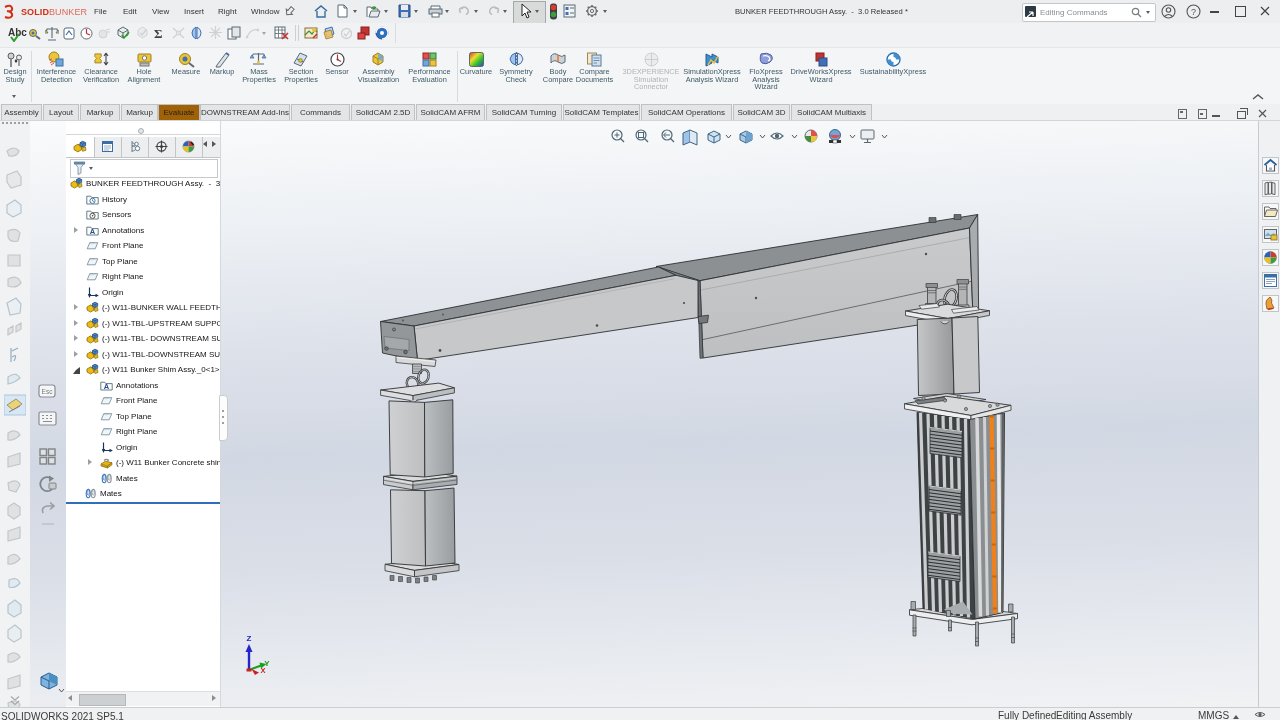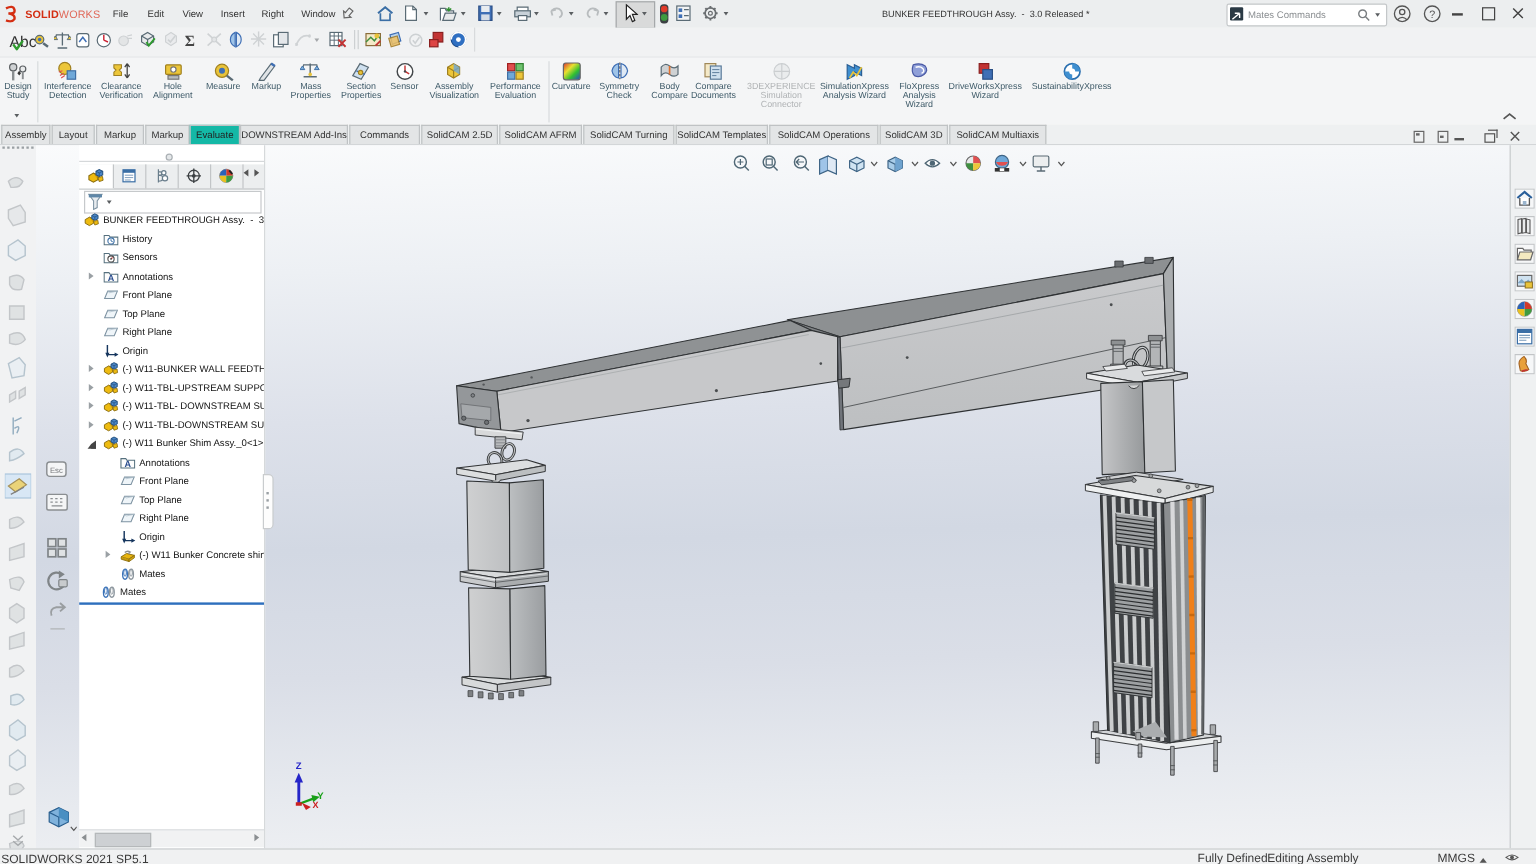--- a/index.html
+++ b/index.html
@@ -14,42 +14,42 @@
 #tabstrip{left:0;top:104px;width:1280px;height:17px;background:#eef0f1;}
 #lefttb{left:0;top:121px;width:30px;height:586px;background:#f1f2f3;}
 #viewport{left:30px;top:121px;width:1228px;height:586px;overflow:hidden;
  background:linear-gradient(178deg,#fafbfc 0%,#edf0f4 18%,#dde1ea 38%,#d2d8e3 55%,#dadee7 72%,#e7eaef 88%,#f1f2f4 100%);}
 #taskpane{left:1258px;top:121px;width:22px;height:586px;background:#eff1f2;border-left:1px solid #c8cbcd;}
 #statusbar{left:0;top:707px;width:1280px;height:13px;background:#f0f1f2;border-top:1px solid #cbced0;}
 #fmpanel{left:66px;top:121px;width:154px;height:586px;background:#fff;border-right:1px solid #d6d9db;}
 .menu{font-size:8px;color:#333;top:7px;}
 .tab{position:absolute;top:0px;height:16px;background:#e3e5e6;border:1px solid #bfc2c4;border-bottom:none;
   font-size:8px;color:#333;text-align:center;line-height:15px;box-sizing:border-box;}
-.tab.act{background:#14b8a6;color:#222;}
+.tab.act{background:#a16207;color:#222;}
 .rlbl{position:absolute;font-size:7.4px;color:#3e5a68;text-align:center;line-height:7.6px;}
 .gray .rlbl{color:#b0b3b5;}
 .sep{position:absolute;width:1px;background:#d8dbdd;}
 .trow{position:absolute;left:0;width:154px;height:15.5px;font-size:8px;color:#141414;}
 .trow .lbl{position:absolute;top:3px;}
 .ticon{position:absolute;width:13px;height:13px;top:1px;}
 .st{font-size:10px;color:#3a3a3a;}
 .caret{position:absolute;width:0;height:0;border-left:2.5px solid transparent;border-right:2.5px solid transparent;border-top:3px solid #5a5e61;}
 .exp{position:absolute;top:4px;width:0;height:0;border-top:3.5px solid transparent;border-bottom:3.5px solid transparent;border-left:4px solid #9aa0a4;}
 .expo{position:absolute;top:4.5px;width:0;height:0;border-left:3.5px solid transparent;border-top:3.5px solid transparent;border-right:4px solid #444;border-bottom:4px solid #444;}
 .trow{overflow:hidden;}
 .trow .lbl{white-space:nowrap;}
 </style>
 </head>
 <body>
 <div id="app">
 <div id="titlebar" class="ab">
  <svg class="ab" style="left:3px;top:4px" width="16" height="15" viewBox="0 0 16 15">
   <path d="M2,3 Q8,0 9,4 Q10,8 4,7 Q10,8 9,12 Q7,15 2,13" fill="none" stroke="#d42e12" stroke-width="2"></path>
  </svg>
- <div class="tx" style="left:21px;top:7px;font-size:9px;font-weight:bold;color:#d42e12;letter-spacing:0.1px">SOLID<span style="font-weight:normal;color:#e0695a">WORKS</span></div>
+ <div class="tx" style="left:21px;top:7px;font-size:9px;font-weight:bold;color:#d42e12;letter-spacing:0.1px">SOLID<span style="font-weight:normal;color:#e0695a">BUNKER</span></div>
  <div class="tx menu" style="left:94px">File</div>
  <div class="tx menu" style="left:123px">Edit</div>
  <div class="tx menu" style="left:152px">View</div>
  <div class="tx menu" style="left:184px">Insert</div>
  <div class="tx menu" style="left:218px">Right</div>
  <div class="tx menu" style="left:251px">Window</div>
  <svg class="ab" style="left:285px;top:6px" width="10" height="11" viewBox="0 0 10 11">
         <path d="M3,1 L7,1 L7,6 L9,6 L5,10 L1,6 L3,6 Z" fill="none" stroke="#666" stroke-width="1" transform="rotate(40 5 5)"></path>
       </svg>
 
@@ -110,21 +110,21 @@
         <g stroke="#6a6e71" stroke-width="1.6">
           <path d="M7,1 L7,3 M7,11 L7,13 M1,7 L3,7 M11,7 L13,7 M2.8,2.8 L4.2,4.2 M9.8,9.8 L11.2,11.2 M11.2,2.8 L9.8,4.2 M4.2,9.8 L2.8,11.2"></path>
         </g>
       </svg>
  <div class="caret" style="left:603px;top:10px"></div>
  <div class="tx" style="left:735px;top:7px;font-size:7.6px;color:#333">BUNKER FEEDTHROUGH Assy.&nbsp; -&nbsp; 3.0 Released *</div>
  <div class="ab" style="left:1022px;top:3px;width:132px;height:17px;background:#fff;border:1px solid #c4c7c9;border-radius:2px">
    <div class="ab" style="left:2px;top:2px;width:11px;height:11px;background:#2b3a45;border-radius:1px"><svg width="11" height="11" viewBox="0 0 11 11">
             <path d="M2,8 L8,3 M8,3 L8,7 M8,3 L4,3" stroke="#fff" stroke-width="1.2" fill="none"></path>
           </svg></div>
-   <div class="tx" style="left:17px;top:4px;font-size:8px;color:#8a8e91">Mates Commands</div>
+   <div class="tx" style="left:17px;top:4px;font-size:8px;color:#8a8e91">Editing Commands</div>
    <svg class="ab" style="left:108px;top:3px" width="11" height="11" viewBox="0 0 11 11">
           <circle cx="4.5" cy="4.5" r="3.2" fill="none" stroke="#7a7e81" stroke-width="1.2"></circle>
           <path d="M7,7 L10,10" stroke="#7a7e81" stroke-width="1.2"></path>
         </svg>
    <div class="caret" style="left:123px;top:7px"></div>
  </div>
  <svg class="ab" style="left:1161px;top:4px" width="15" height="15" viewBox="0 0 15 15">
         <circle cx="7.5" cy="7.5" r="6.5" fill="none" stroke="#555" stroke-width="1.1"></circle>
         <circle cx="7.5" cy="6" r="2.2" fill="none" stroke="#555" stroke-width="1.1"></circle>
         <path d="M3.5,12.5 Q7.5,8.5 11.5,12.5" fill="none" stroke="#555" stroke-width="1.1"></path>
@@ -133,21 +133,21 @@
         <circle cx="7.5" cy="7.5" r="6.5" fill="none" stroke="#555" stroke-width="1.1"></circle>
         <text x="7.5" y="11" font-size="9" text-anchor="middle" fill="#555" font-family="Liberation Sans">?</text>
       </svg>
  <div class="ab" style="left:1210px;top:11px;width:9px;height:1.5px;background:#444"></div>
  <div class="ab" style="left:1235px;top:6px;width:9px;height:9px;border:1.2px solid #444"></div>
  <svg class="ab" style="left:1260px;top:6px" width="10" height="10" viewBox="0 0 10 10">
         <path d="M1,1 L9,9 M9,1 L1,9" stroke="#444" stroke-width="1.2"></path>
       </svg>
 </div>
 <div id="toolbar2" class="ab">
- <div class="tx" style="left:8px;top:4px;font-size:13px;font-weight:normal;color:#333">Abc</div>
+ <div class="tx" style="left:8px;top:4px;font-size:10px;font-weight:bold;color:#333">Abc</div>
  <svg class="ab" style="left:10px;top:10px" width="10" height="9" viewBox="0 0 10 9">
         <path d="M1,4 L4,8 L9,1" stroke="#2f9b2f" stroke-width="2" fill="none"></path>
       </svg>
  <svg class="ab" style="left:28px;top:4px" width="13" height="13" viewBox="0 0 13 13">
         <circle cx="5" cy="6" r="3.5" fill="#e8c33a" stroke="#5a6b75"></circle>
         <path d="M8,9 L12,12" stroke="#5a6b75" stroke-width="2"></path>
         <circle cx="5" cy="6" r="1.5" fill="#3f6fb5"></circle>
       </svg>
  <svg class="ab" style="left:45px;top:3px" width="14" height="15" viewBox="0 0 14 15">
         <path d="M7,1 L7,12 M3,14 L11,14 M7,3 L2,3 L1,7 M7,3 L12,3 L13,7" stroke="#5a6b75" stroke-width="1.1" fill="none"></path>

